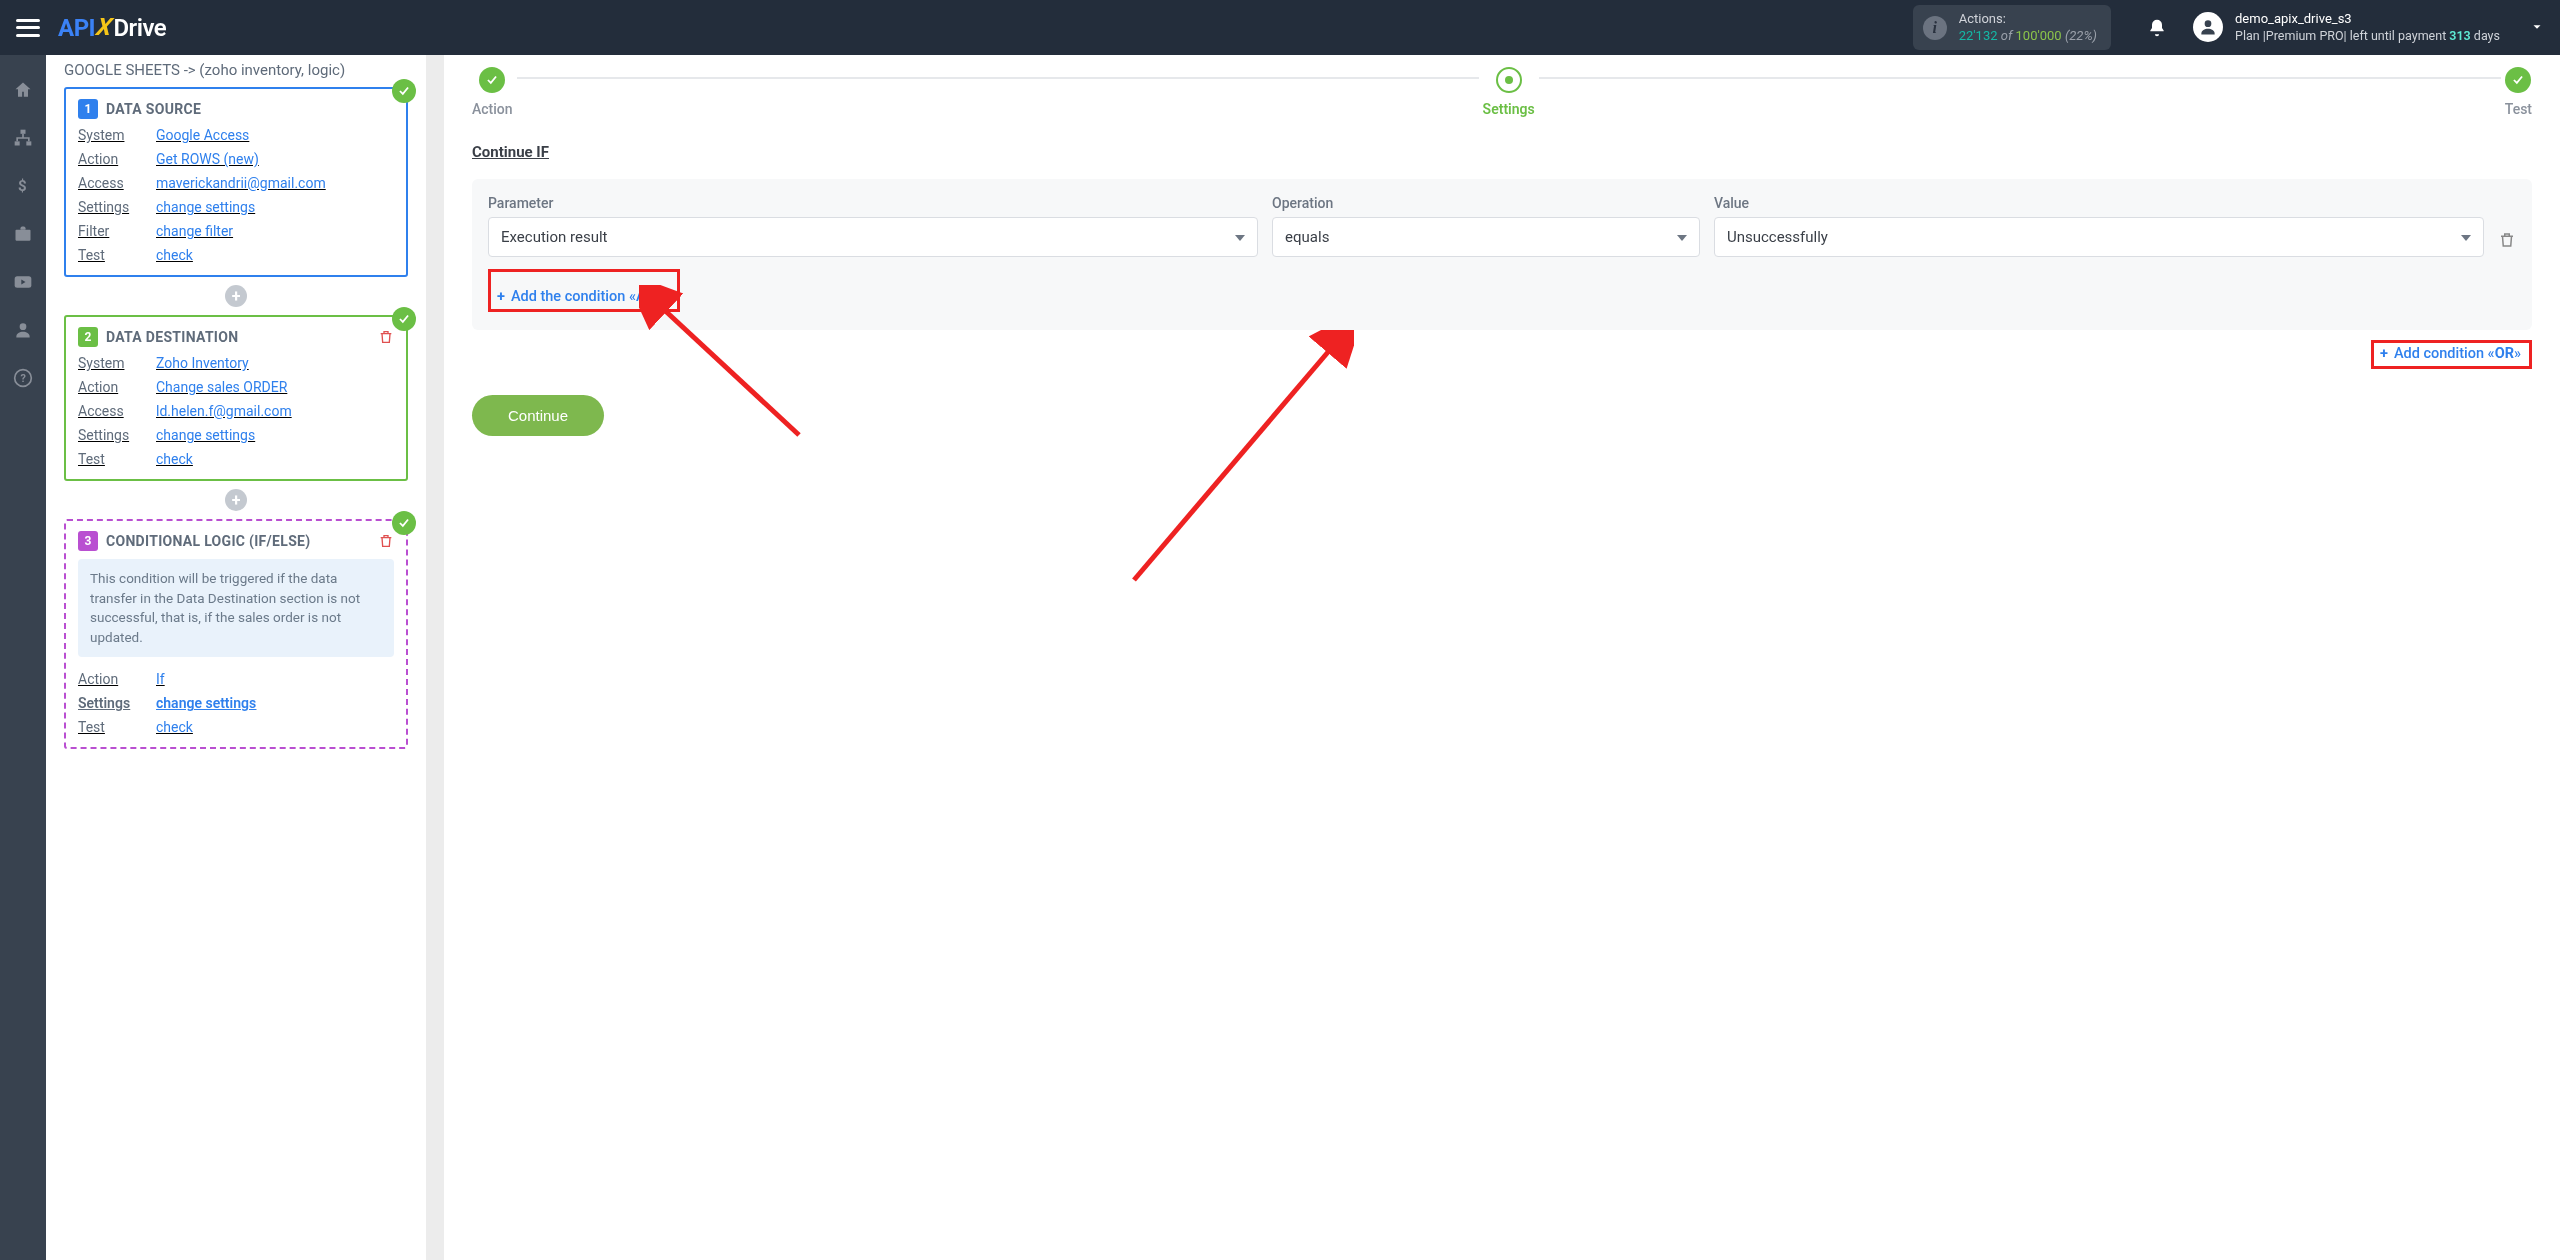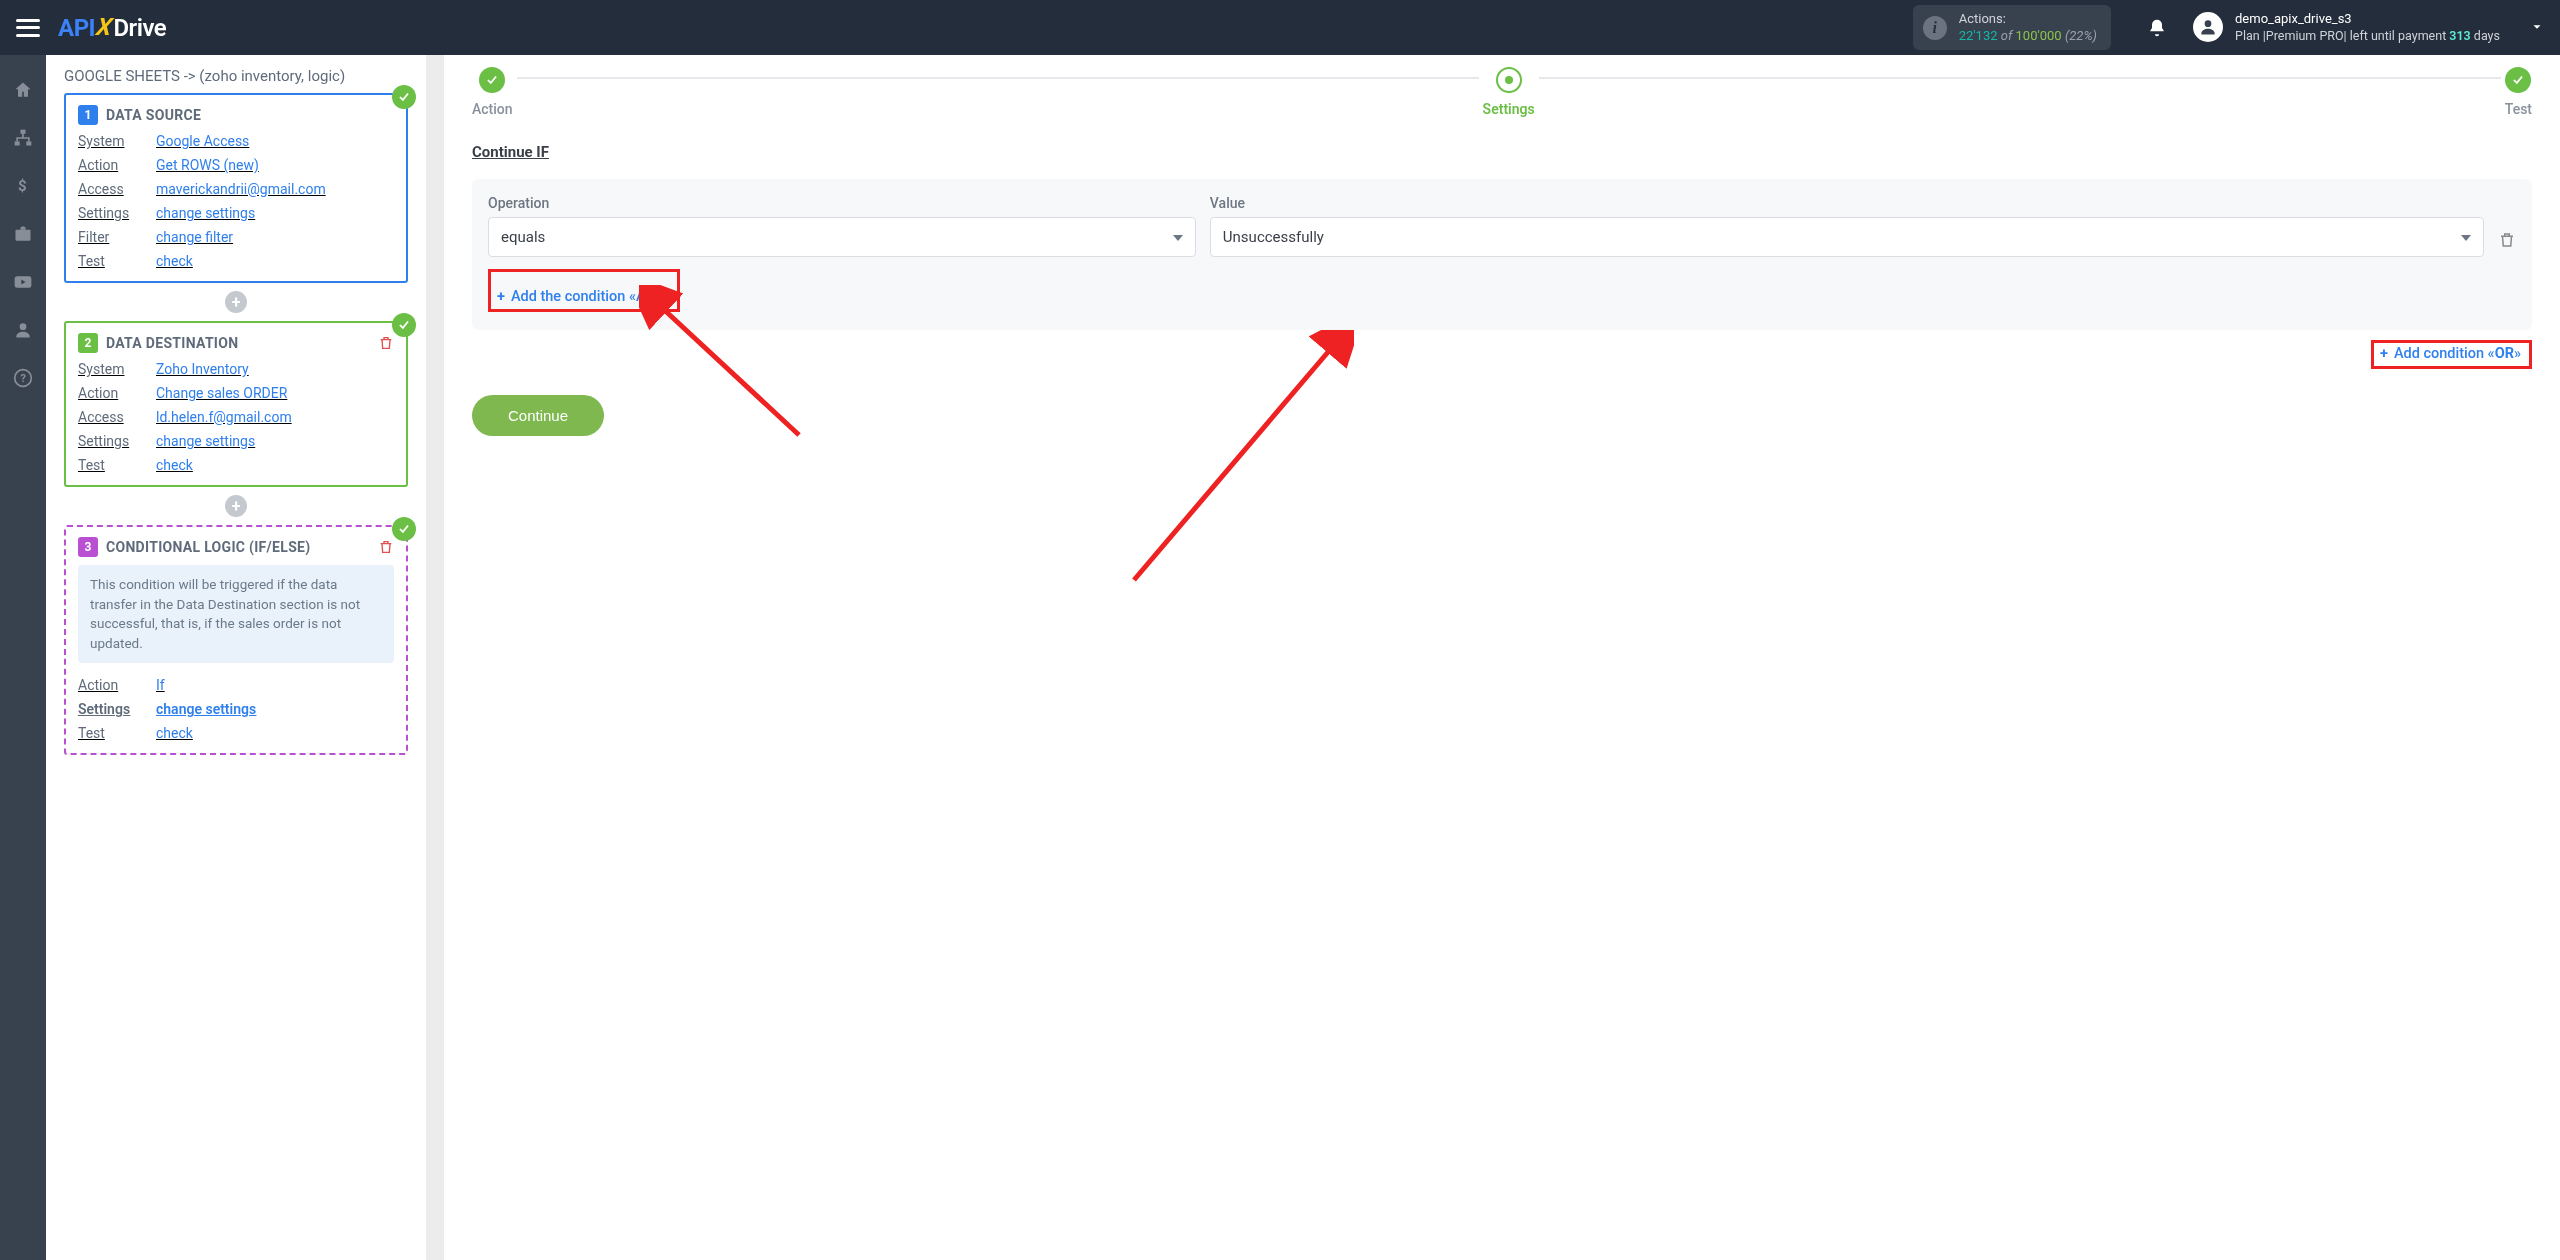--- a/index.html
+++ b/index.html
@@ -35,21 +35,21 @@
 
 .layout { display: flex; height: calc(100vh - 55px); }
 .iconbar { width: 46px; background: #38424f; display: flex; flex-direction: column; align-items: center; padding-top: 24px; gap: 26px; }
 .iconbar .ib { color: #888e98; width: 22px; height: 22px; display: flex; align-items: center; justify-content: center; cursor: pointer; }
 
 .content-wrap { flex: 1; display: flex; overflow: hidden; }
 .left-col { width: 380px; background: #fff; padding: 0 18px 18px 18px; overflow-y: auto; }
 .right-col { flex: 1; background: #fff; padding: 0 28px 28px 28px; margin-left: 18px; overflow-y: auto; position: relative; }
 .gap-bg { background: #ececec; }
 
-.crumb-title { color: #5f6b7a; font-size: 15px; padding: 12px 0 8px 0; }
+.crumb-title { color: #5f6b7a; font-size: 15px; padding: 6px 0 8px 0; }
 
 
 .card { position: relative; border: 2px solid; border-radius: 3px; padding: 10px 12px 12px 12px; margin-bottom: 6px; }
 .card.blue { border-color: #2f80ed; }
 .card.green { border-color: #6bbf45; }
 .card.purple { border: 2px dashed #b94fd1; }
 .card-badge-ok { position: absolute; top: -10px; right: -10px; width: 24px; height: 24px; border-radius: 50%; background: #6bbf45; display: flex; align-items: center; justify-content: center; color: #fff; }
 .card-head { display: flex; align-items: center; gap: 8px; margin-bottom: 8px; }
 .num-badge { width: 20px; height: 20px; color: #fff; font-size: 12px; font-weight: 700; display: flex; align-items: center; justify-content: center; border-radius: 3px; }
 .num-badge.b1 { background: #2f80ed; }
@@ -312,20 +312,26 @@
               </svg>
             </div>
           <div class="step-label">Test</div>
         </div>
       </div>
 
       <div class="section-title">Continue IF</div>
 
       <div class="cond-block">
         <div class="cond-row">
+          <div class="fld parameter">
+            <label>Parameter</label>
+            <div class="sel">
+                <span>Execution result</span>
+              </div>
+          </div>
           <div class="fld operation">
             <label>Operation</label>
             <div class="sel">
                 <span>equals</span>
               </div>
           </div>
           <div class="fld value">
             <label>Value</label>
             <div class="sel">
                 <span>Unsuccessfully</span>

